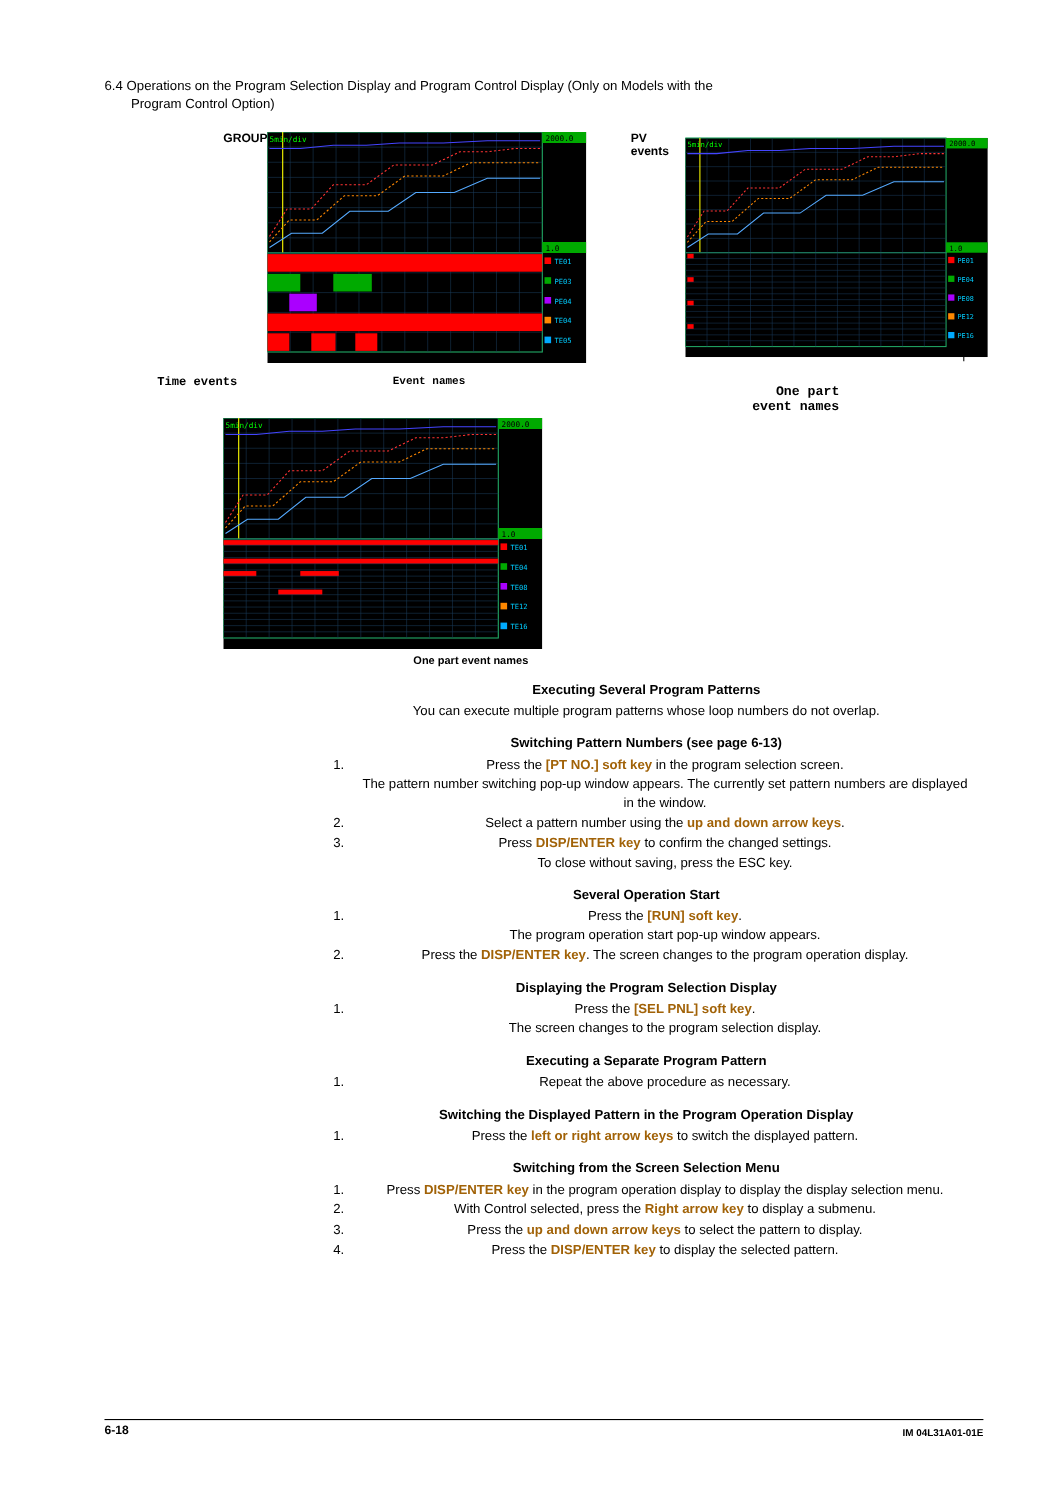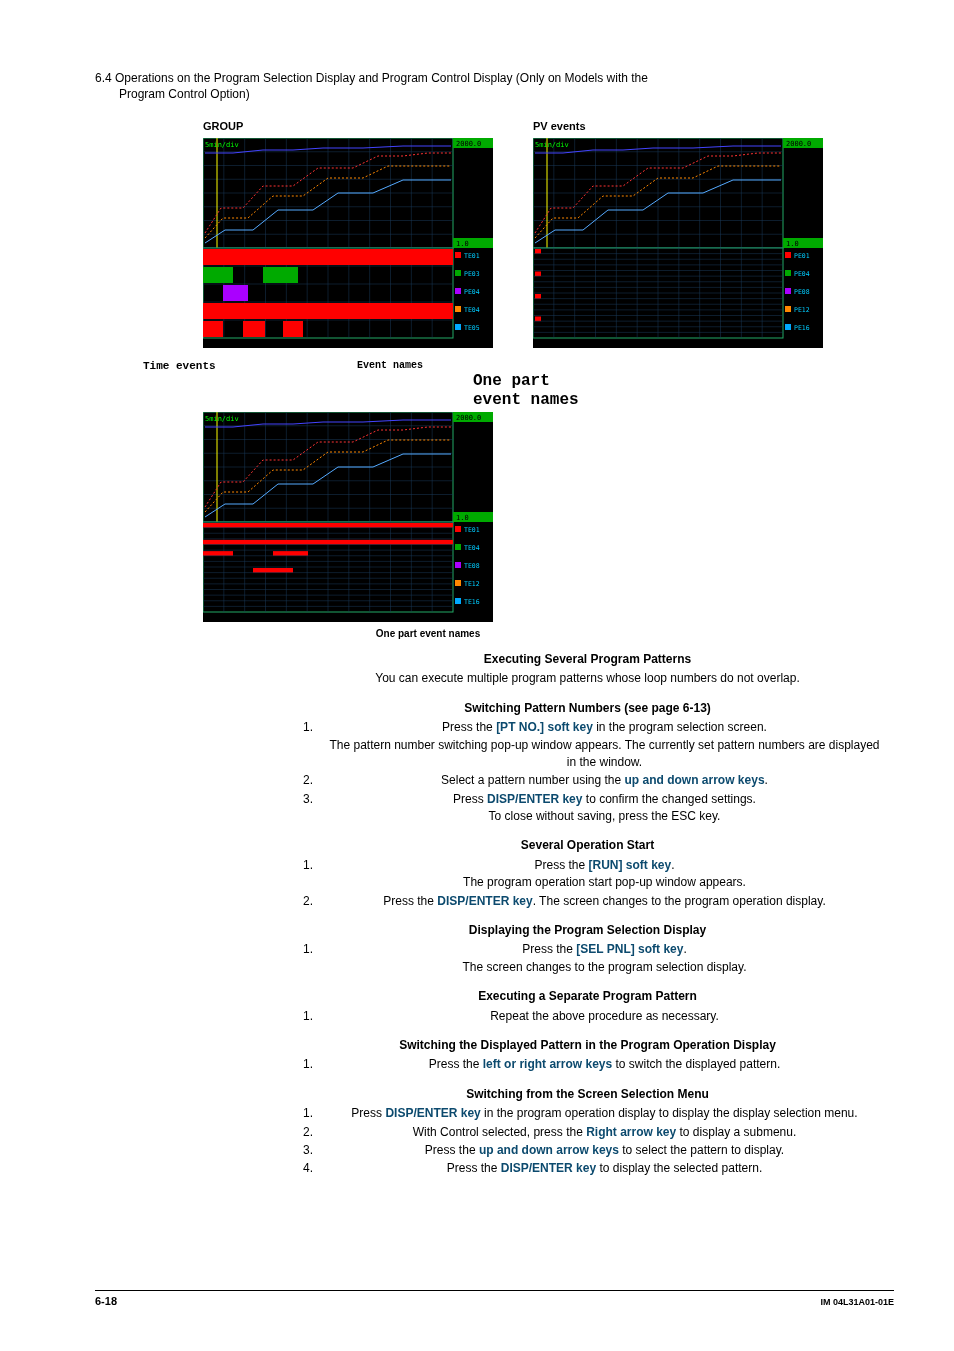--- a/index.html
+++ b/index.html
@@ -26,21 +26,21 @@
   .header .indent { padding-left: 24px; }
 
   .screens-row {
     display: flex;
     gap: 40px;
     margin-left: 108px;
     margin-bottom: 4px;
   }
   .screen-block {
     display: flex;
-    flex-direction: column;
+    flex-direction: row;
   }
   .screen-title {
     font-size: 11px;
     font-weight: bold;
     margin-bottom: 6px;
   }
   svg.screen {
     display: block;
   }
   .caption-row {
@@ -75,21 +75,21 @@
     display: flex;
     margin-bottom: 1px;
   }
   ol.steps li .num {
     width: 34px;
     flex-shrink: 0;
   }
   ol.steps li .txt {
     flex: 1;
   }
-  .blue { color: #0c4a6e; font-weight: bold; }
+  .blue { color: #a16207; font-weight: bold; }
   .p { margin: 2px 0; }
 
   .footer {
     position: absolute;
     left: 95px;
     right: 60px;
     top: 1290px;
     border-top: 1px solid #000;
     padding-top: 4px;
     display: flex;
@@ -259,21 +259,21 @@
           <line x1="267" y1="208" x2="267" y2="214" stroke="#000" stroke-width="1"></line>
         </svg>
     </div>
   </div>
 
   <div class="caption-row">
     <div class="left" style="display:flex; justify-content:space-between; align-items:flex-start; padding-top:8px;">
       <span style="font-size:11px;">Time events</span>
       <span style="font-size:10px; margin-right:10px;">Event names</span>
     </div>
-    <div class="right" style="font-size:16px; white-space:pre-line; line-height:1.2;">
+    <div class="right" style="text-align:right; font-size:12px; white-space:pre-line; line-height:1.2;">
       <span>One part
 event names</span>
     </div>
   </div>
 
   <div style="margin-left:108px; margin-top:2px;">
     <svg class="screen" width="290" height="210" viewBox="0 0 290 210">
         <rect x="0" y="0" width="290" height="210" fill="#000"></rect>
         <rect x="0" y="0" width="250" height="110" fill="#000" stroke="#2a6" stroke-width="1"></rect>
         <line x1="20.833333333333332" y1="0" x2="20.833333333333332" y2="110" stroke="#1a3a5a" stroke-width="0.5"></line>

